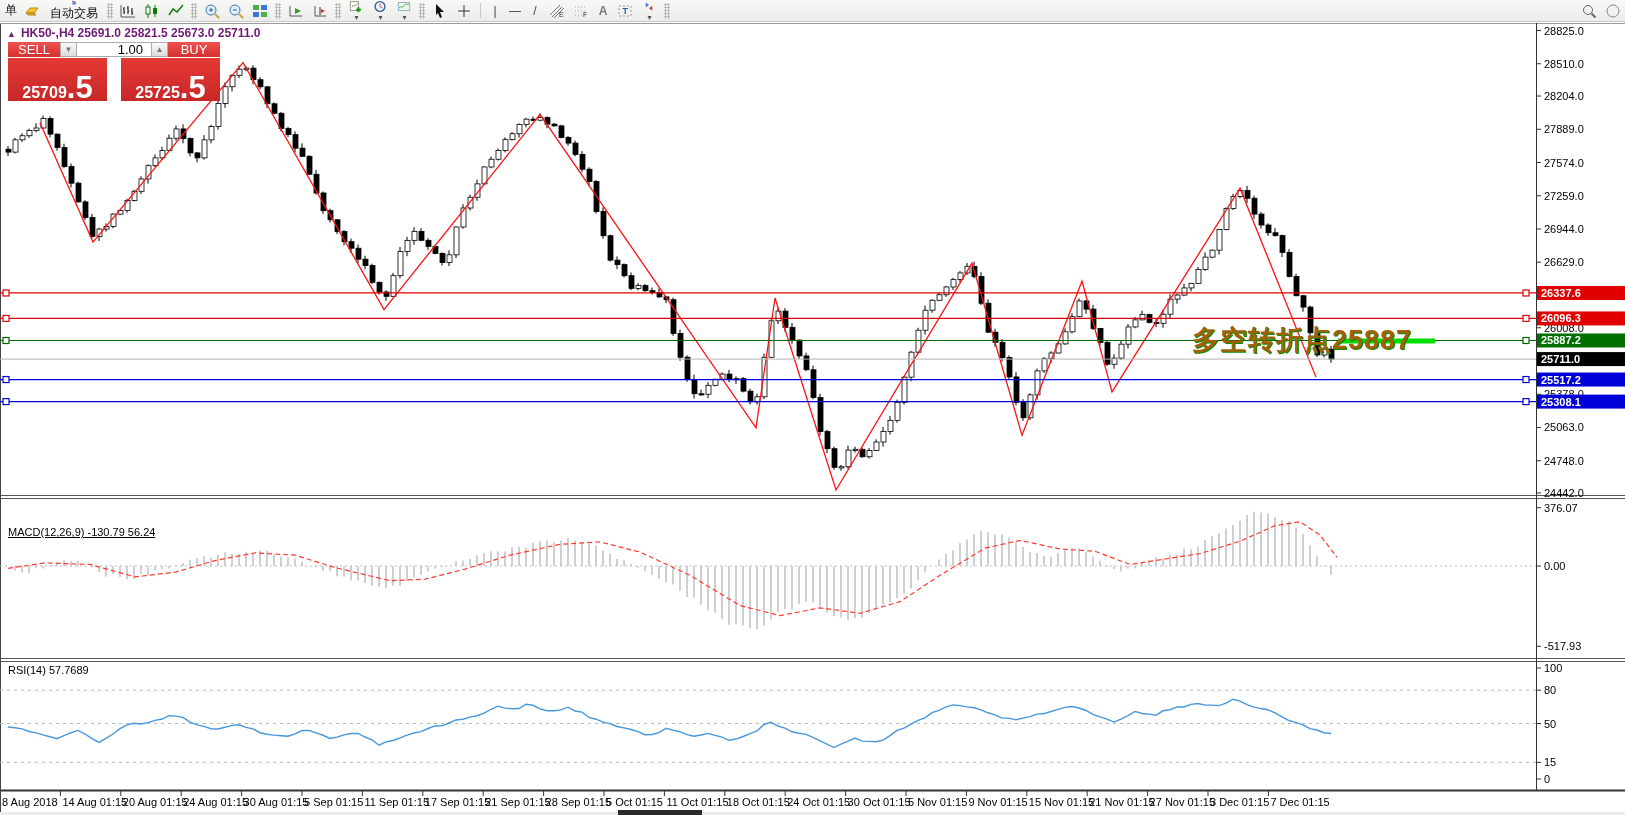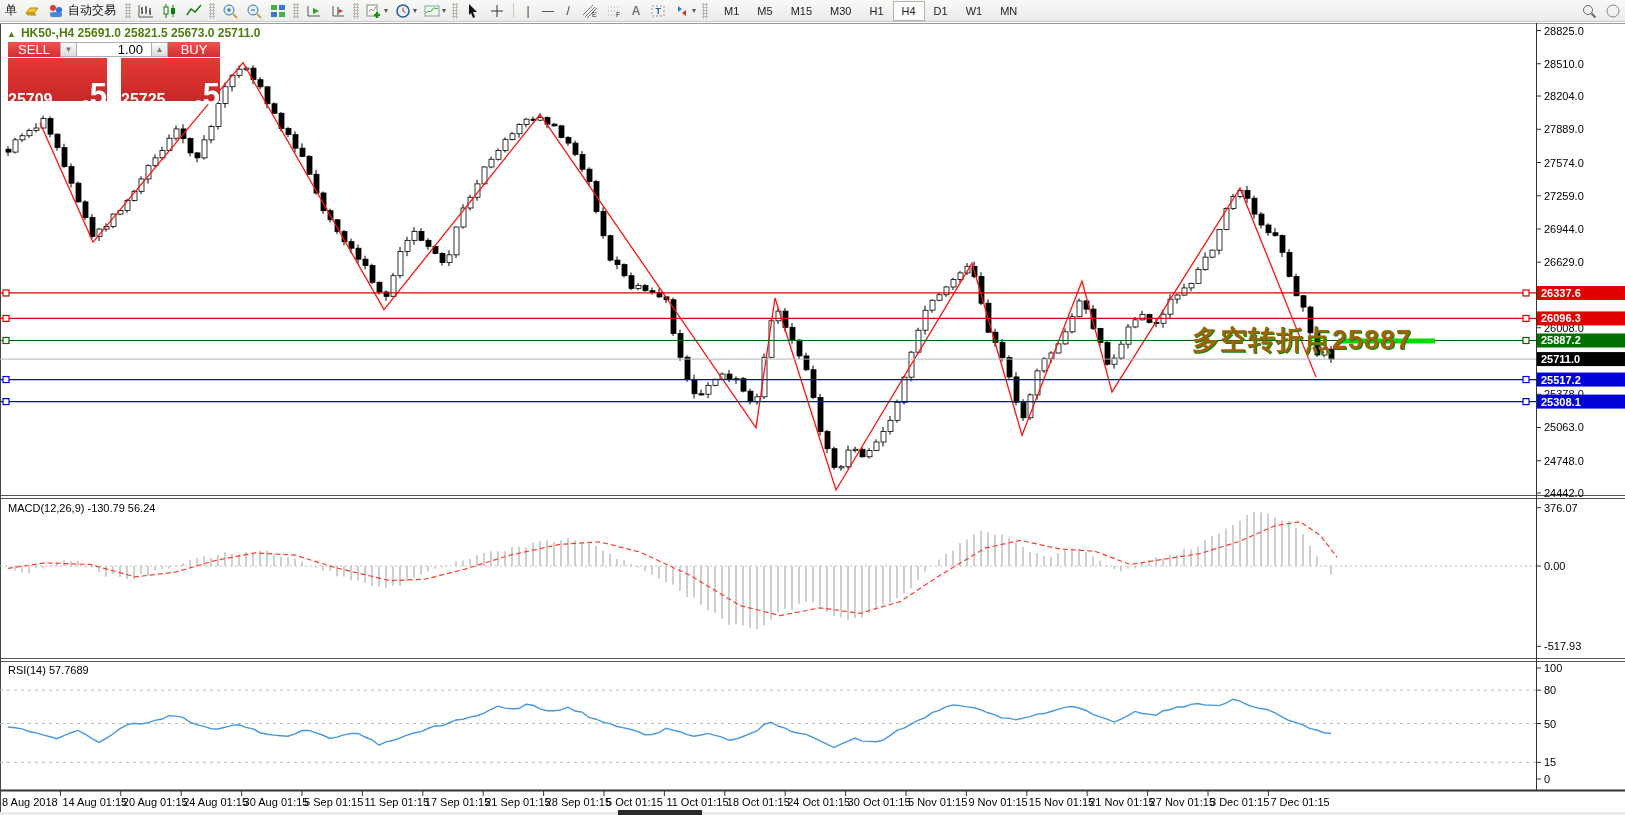--- a/index.html
+++ b/index.html
@@ -7,48 +7,48 @@
     background:#fff; font-family:"Liberation Sans", sans-serif; }
   
   .toolbar { position:absolute; left:0; top:0; width:1625px; height:22px;
     background:linear-gradient(#f8f8f6,#ececea); border-bottom:1px solid #c9c9c6;
     display:flex; align-items:center; z-index:30; padding-left:2px; }
   .tb-grip { width:6px; height:16px; margin:0 3px;
     background-image:radial-gradient(#b9b9b6 1px, transparent 1.2px);
     background-size:3px 3px; }
   .tb-sep { width:1px; height:15px; background:#c9c9c6; margin:0 4px; }
   .tb-btn { height:24px; min-width:20px; display:flex; align-items:center; justify-content:center;
-    padding:0 2px; border:1px solid transparent; border-radius:2px; color:#333; }
+    padding:0 2px; border:1px solid transparent; border-radius:2px; color:#333;flex-direction:column; }
   .tb-label { font-size:12px; color:#111; padding:0 3px; white-space:nowrap; }
   .caret { font-size:8px; color:#555; margin-left:1px; }
   .tf-group { display:flex; align-items:center; margin-left:4px; }
   .tf-btn { font-size:11px; color:#222; padding:2px 8px; height:20px; display:flex; align-items:center;
     border:1px solid transparent; }
   .tf-btn.active { background:#fcfcfb; border:1px solid #b3b3b0; }
   .tb-right { margin-left:auto; display:flex; align-items:center; }
   
   #chart-svg { position:absolute; left:0; top:0; z-index:5; }
   .chart-title { position:absolute; left:7px; top:26px; z-index:20; font-size:12px; font-weight:bold;
-    color:#4d7c0f; white-space:nowrap; }
+    color:#701a75; white-space:nowrap; }
   .chart-title .tri { font-size:9px; margin-right:5px; }
   .ind-label { position:absolute; z-index:20; font-size:11px; color:#000; white-space:nowrap; }
   .annotation { position:absolute; z-index:21; font-size:27px; font-weight:bold;
     color:#a16207; text-shadow:1px 1px 0 #0a8a0a; white-space:nowrap; letter-spacing:1px; }
   
   .trade-panel { position:absolute; left:8px; top:42px; width:212px; z-index:25; }
   .tp-row1 { display:flex; height:15px; }
   .tp-sell,.tp-buy { width:52px; background:linear-gradient(#ef5350,#d32f2f); color:#fff;
     font-size:13px; display:flex; align-items:center; justify-content:center; }
   .tp-step { width:17px; background:linear-gradient(#fafafa,#dcdcdc); border:1px solid #adadad;
     color:#777; font-size:8px; display:flex; align-items:center; justify-content:center; }
   .tp-vol { width:74px; background:#fff; border-top:1px solid #adadad; border-bottom:1px solid #adadad;
     font-size:13px; color:#000; display:flex; align-items:center; justify-content:flex-end; padding-right:8px; }
   .tp-row2 { display:flex; margin-top:1px; height:43px; }
   .tp-price { width:100px; background:linear-gradient(#e53935,#c62828); color:#fff;
-    display:flex; align-items:baseline; justify-content:space-between; padding-top:21px; }
+    display:flex; align-items:baseline; justify-content:center; padding-top:14px; }
   .tp-price + .tp-price { margin-left:14px; }
   .tp-price .main { font-size:16px; font-weight:bold; }
   .tp-price .big { font-size:31px; font-weight:bold; line-height:1; }
   .icon16 { display:inline-block; width:18px; height:16px; }
   .glyph { font-size:12px; color:#444; }
 </style>
 </head>
 <body>
 
 <div class="toolbar">
@@ -182,31 +182,20 @@
       </svg>
     </span>
   <span class="tb-btn">
     <svg class="icon16" viewBox="0 0 18 16">
         <polygon points="5,3 9,6 5,9" fill="#3a77d5"></polygon>
         <polygon points="13,7 9,10 13,13" fill="#c0392b"></polygon>
       </svg>
     <span class="caret">▾</span>
     </span>
   <span class="tb-grip"></span>
-  <span class="tf-group" id="tf-group">
-      <span class="tf-btn">M1</span>
-      <span class="tf-btn">M5</span>
-      <span class="tf-btn">M15</span>
-      <span class="tf-btn">M30</span>
-      <span class="tf-btn">H1</span>
-      <span class="tf-btn active">H4</span>
-      <span class="tf-btn">D1</span>
-      <span class="tf-btn">W1</span>
-      <span class="tf-btn">MN</span>
-    </span>
   <span class="tb-right">
     <span class="tb-btn">
       <svg class="icon16" viewBox="0 0 18 16">
           <circle cx="8" cy="7" r="4.5" fill="none" stroke="#666"></circle>
           <path d="M11.5 10.5l4 4" stroke="#666" stroke-width="2"></path>
         </svg>
       </span>
     <span class="tb-btn">
       <svg class="icon16" viewBox="0 0 18 16">
           <circle cx="9" cy="8" r="6" fill="none" stroke="#888"></circle>
@@ -232,21 +221,21 @@
       <span class="main">25709</span>
         <span class="big">.5</span>
     </div>
     <div class="tp-price">
       <span class="main">25725</span>
         <span class="big">.5</span>
     </div>
   </div>
 </div>
 
-<div class="ind-label" style="left:8px; top:502px;">MACD(12,26,9) -130.79 56.24</div>
+<div class="ind-label" style="left:8px; top:526px;text-decoration:underline;">MACD(12,26,9) -130.79 56.24</div>
 <div class="ind-label" style="left:8px; top:664px;">RSI(14) 57.7689</div>
 <div class="annotation" style="left:1192px; top:322px;">多空转折点25887</div>
 
 <svg id="chart-svg" width="1625" height="815">
     <rect x="0" y="23" width="1625" height="792" fill="#fff"></rect>
     <line x1="0" y1="495.5" x2="1625" y2="495.5" stroke="#555" stroke-width="1"></line>
     <line x1="0" y1="498.5" x2="1625" y2="498.5" stroke="#555" stroke-width="1"></line>
     <line x1="0" y1="658.5" x2="1625" y2="658.5" stroke="#555" stroke-width="1"></line>
     <line x1="0" y1="661.5" x2="1625" y2="661.5" stroke="#555" stroke-width="1"></line>
     <line x1="0" y1="790.5" x2="1625" y2="790.5" stroke="#333" stroke-width="2"></line>

